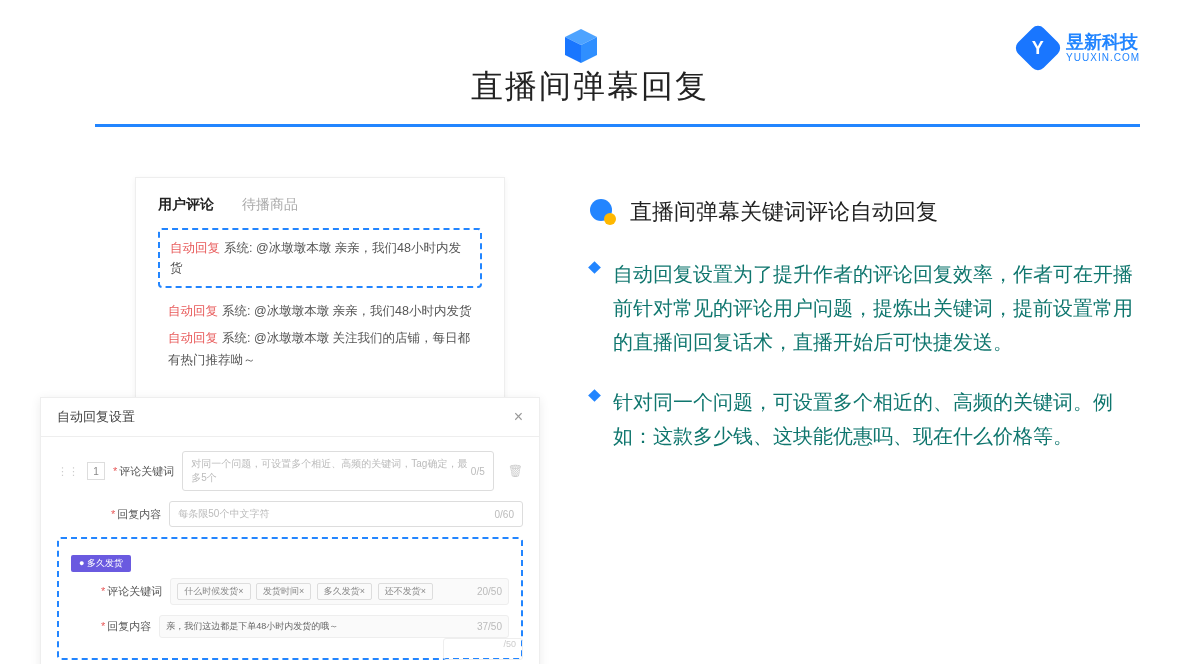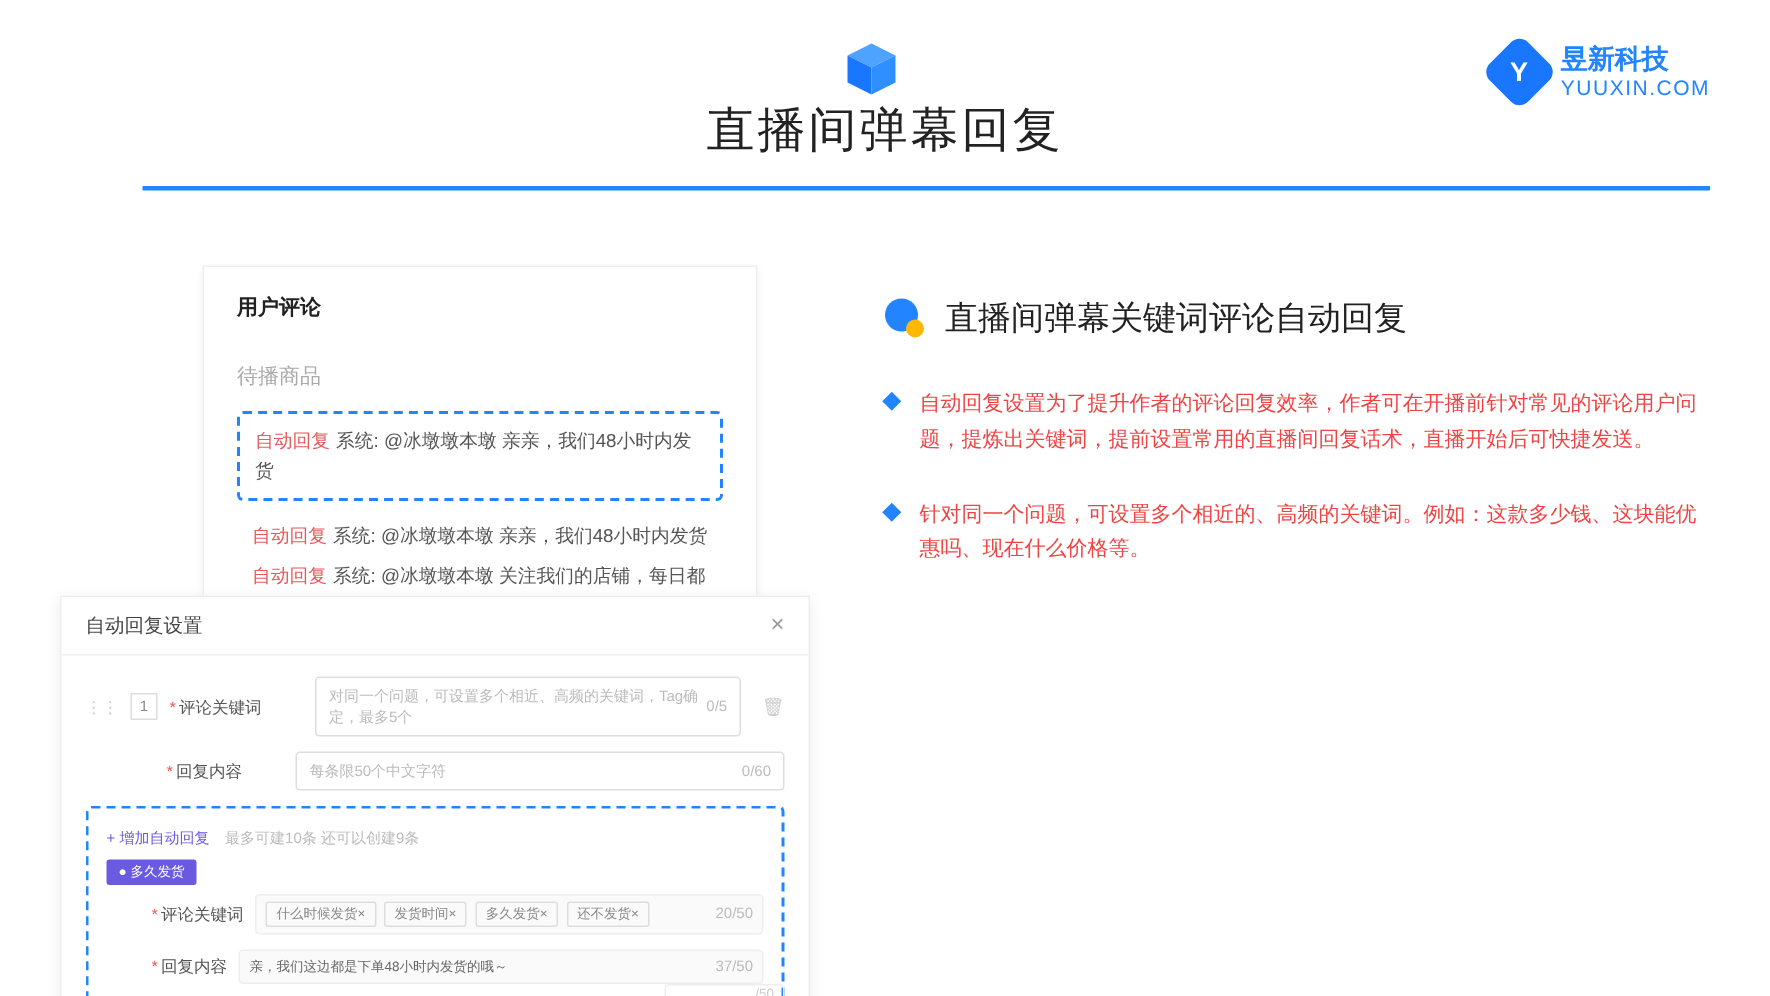--- a/index.html
+++ b/index.html
@@ -5,57 +5,57 @@
 * { box-sizing: border-box; margin: 0; padding: 0; }
 body { font-family: "Microsoft YaHei", "PingFang SC", sans-serif; background: #fff; width: 1180px; height: 664px; position: relative; overflow: hidden; }
 .header { display: flex; align-items: center; padding: 25px 40px 15px; flex-direction: column; }
 .cube-icon { width: 40px; height: 40px; margin-right: 18px; position: relative; }
 .cube-icon svg { width: 100%; height: 100%; }
 .page-title { font-size: 32px; color: #222; font-weight: 500; letter-spacing: 2px; }
 .brand { position: absolute; right: 40px; top: 30px; display: flex; align-items: center; }
 .brand-icon { width: 36px; height: 36px; background: #1976ff; border-radius: 8px; transform: rotate(45deg); display: flex; align-items: center; justify-content: center; margin-right: 10px; }
 .brand-icon span { transform: rotate(-45deg); color: #fff; font-weight: bold; font-size: 18px; }
 .brand-text { color: #2285ff; font-size: 18px; font-weight: 600; line-height: 1.1; }
-.brand-sub { font-size: 14px; color: #2285ff; letter-spacing: 1px; }
+.brand-sub { font-size: 10px; color: #2285ff; letter-spacing: 1px; }
 .divider { height: 3px; background: #2285ff; margin: 0 40px 0 95px; }
 .content { display: flex; padding: 50px 40px 0; gap: 50px; }
 .left-col { width: 500px; position: relative; }
 .right-col { flex: 1; padding-top: 20px; }
 .comment-card { background: #fff; border: 1px solid #eee; box-shadow: 0 2px 6px rgba(0,0,0,0.06); width: 370px; margin-left: 95px; padding: 18px 22px 60px; position: relative; }
-.tab-row { display: flex; gap: 28px; margin-bottom: 14px; font-size: 14px; flex-direction: column; }
+.tab-row { display: flex; gap: 28px; margin-bottom: 14px; font-size: 14px; }
 .tab-active { color: #222; font-weight: 600; }
 .tab-inactive { color: #aaa; }
 .highlighted-comment { border: 2px dashed #2285ff; border-radius: 4px; padding: 8px 10px; margin-bottom: 10px; font-size: 12.5px; line-height: 1.6; }
 .ar-tag { color: #e85a5a; margin-right: 4px; }
 .sys-text { color: #555; }
 .plain-comment { font-size: 12.5px; color: #555; line-height: 1.8; padding: 2px 10px; }
 .settings-card { background: #fff; border: 1px solid #eee; box-shadow: 0 2px 10px rgba(0,0,0,0.08); width: 500px; position: absolute; top: 220px; left: 0; padding: 0; }
 .settings-header { display: flex; justify-content: space-between; align-items: center; padding: 10px 16px; border-bottom: 1px solid #eee; font-size: 13px; color: #444; }
 .close-x { color: #999; font-size: 16px; cursor: pointer; }
 .settings-body { padding: 14px 16px; }
 .form-row { display: flex; align-items: center; margin-bottom: 10px; font-size: 11px; gap: 8px; }
 .row-num { width: 18px; height: 18px; border: 1px solid #ddd; display: flex; align-items: center; justify-content: center; font-size: 10px; color: #888; }
 .req-star { color: #e85a5a; margin-right: 2px; }
 .label-text { color: #555; white-space: nowrap; }
-.input-box { flex: 1; border: 1px solid #ddd; border-radius: 3px; padding: 5px 8px; font-size: 10px; color: #bbb; display: flex; justify-content: space-between; align-items: center; margin-left: 28px; }
+.input-box { flex: 1; border: 1px solid #ddd; border-radius: 3px; padding: 5px 8px; font-size: 10px; color: #bbb; display: flex; justify-content: space-between; align-items: center; }
 .count-text { color: #bbb; font-size: 10px; }
 .trash-icon { color: #ccc; font-size: 12px; margin-left: 6px; }
 .example-block { border: 2px dashed #2285ff; border-radius: 4px; padding: 10px 12px; margin-top: 8px; }
 .add-link { color: #6a5ae0; font-size: 10px; }
 .add-hint { color: #bbb; font-size: 10px; margin-left: 6px; }
 .example-badge { display: inline-block; background: #6a5ae0; color: #fff; font-size: 9px; padding: 2px 8px; border-radius: 2px; margin: 6px 0; }
 .tag-pill { display: inline-block; border: 1px solid #ddd; border-radius: 2px; padding: 1px 6px; font-size: 9px; color: #888; margin-right: 3px; }
 .example-input { border: 1px solid #eee; border-radius: 3px; padding: 4px 6px; font-size: 9px; color: #999; display: flex; justify-content: space-between; align-items: center; flex: 1; background: #fafafa; text-align: right; }
 .input-stub { border: 1px solid #eee; border-radius: 3px; height: 22px; width: 80px; position: absolute; right: 16px; bottom: 14px; display: flex; justify-content: flex-end; padding: 0 6px; font-size: 9px; color: #ccc; }
 .section-head { display: flex; align-items: center; margin-bottom: 30px; }
 .circle-icon { width: 26px; height: 26px; position: relative; margin-right: 14px; }
 .circle-blue { width: 22px; height: 22px; background: #2285ff; border-radius: 50%; position: absolute; top: 0; left: 0; }
 .circle-orange { width: 12px; height: 12px; background: #ffb800; border-radius: 50%; position: absolute; bottom: 0; right: 0; }
 .section-title { font-size: 22px; color: #222; font-weight: 400; }
-.bullet-item { display: flex; margin-bottom: 26px; font-size: 14px; color: #ef4444; line-height: 1.7; }
+.bullet-item { display: flex; margin-bottom: 26px; font-size: 20px; color: #0f766e; line-height: 1.7; font-family: Liberation Serif, serif; }
 .diamond { width: 9px; height: 9px; background: #2285ff; transform: rotate(45deg); margin-right: 14px; margin-top: 6px; flex-shrink: 0; }
 .conn1 { top: 68px; left: 464px; width: 45px; height: 380px; border-top: none; border-right: 1.5px solid #2285ff; }
 </style>
 </head>
 <body>
 
 <div class="header">
   <div class="cube-icon">
     <svg viewBox="0 0 40 40">
         <polygon points="20,4 36,12 20,20 4,12" fill="#4da3ff"></polygon>
@@ -114,24 +114,20 @@
         </div>
         <div class="form-row" style="padding-left:54px;">
           <span class="label-text"><span class="req-star">*</span><span>回复内容</span></span>
           <div class="input-box">
             <span>每条限50个中文字符</span>
             <span class="count-text">0/60</span>
           </div>
         </div>
 
         <div class="example-block">
-          <div>
-            <span class="add-link">+ 增加自动回复</span>
-            <span class="add-hint">最多可建10条 还可以创建9条</span>
-          </div>
           <div class="example-badge">● 多久发货</div>
           <div class="form-row" style="padding-left:30px;">
             <span class="label-text"><span class="req-star">*</span><span>评论关键词</span></span>
             <div class="example-input">
               <span>
                 <span class="tag-pill">什么时候发货×</span>
                 <span class="tag-pill">发货时间×</span>
                 <span class="tag-pill">多久发货×</span>
                 <span class="tag-pill">还不发货×</span>
               </span>

